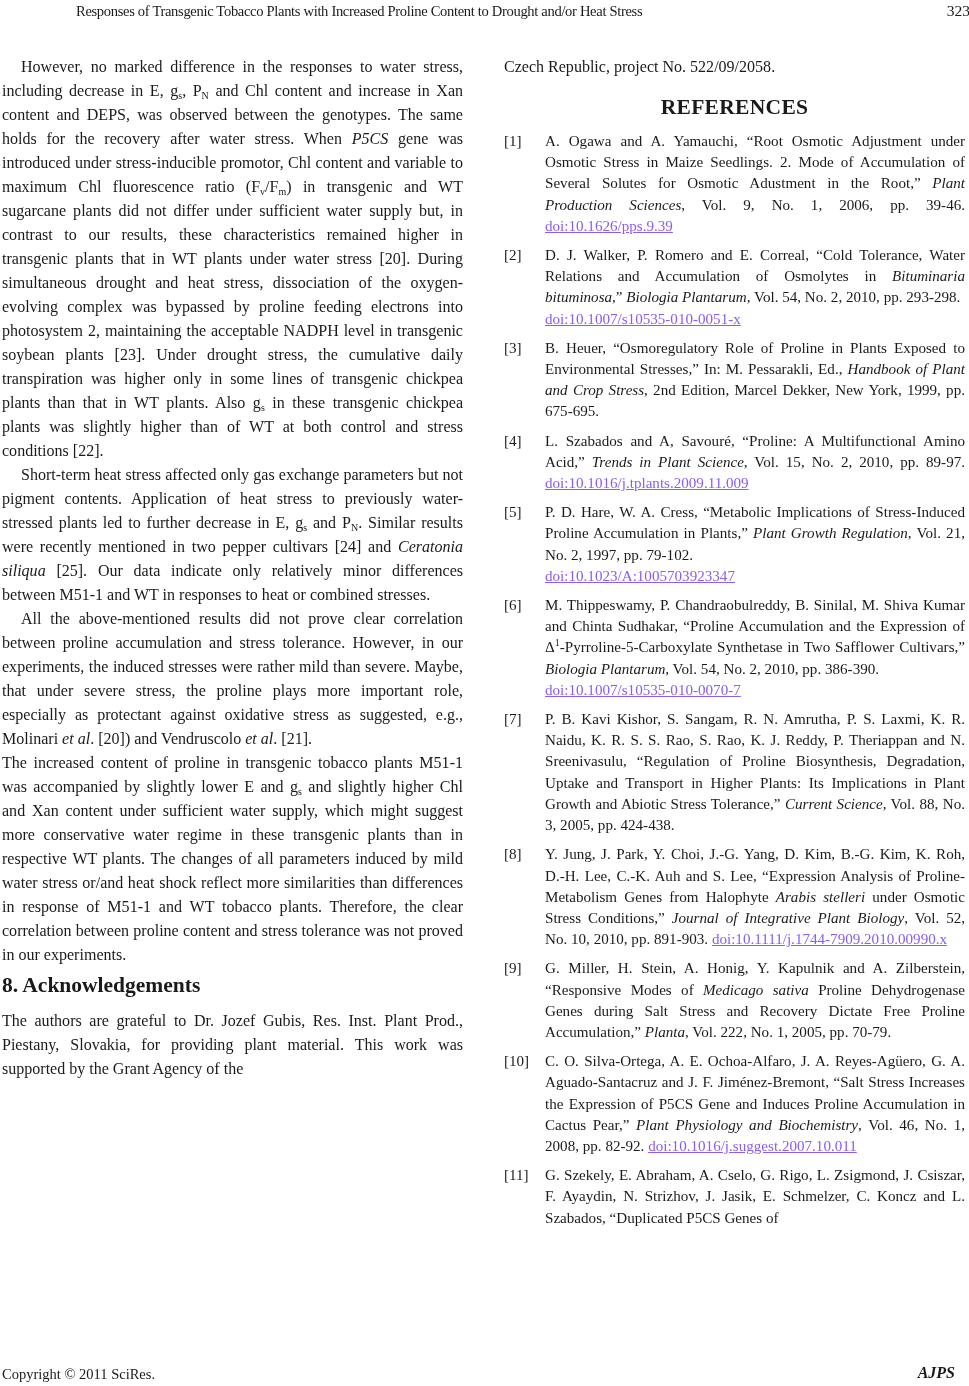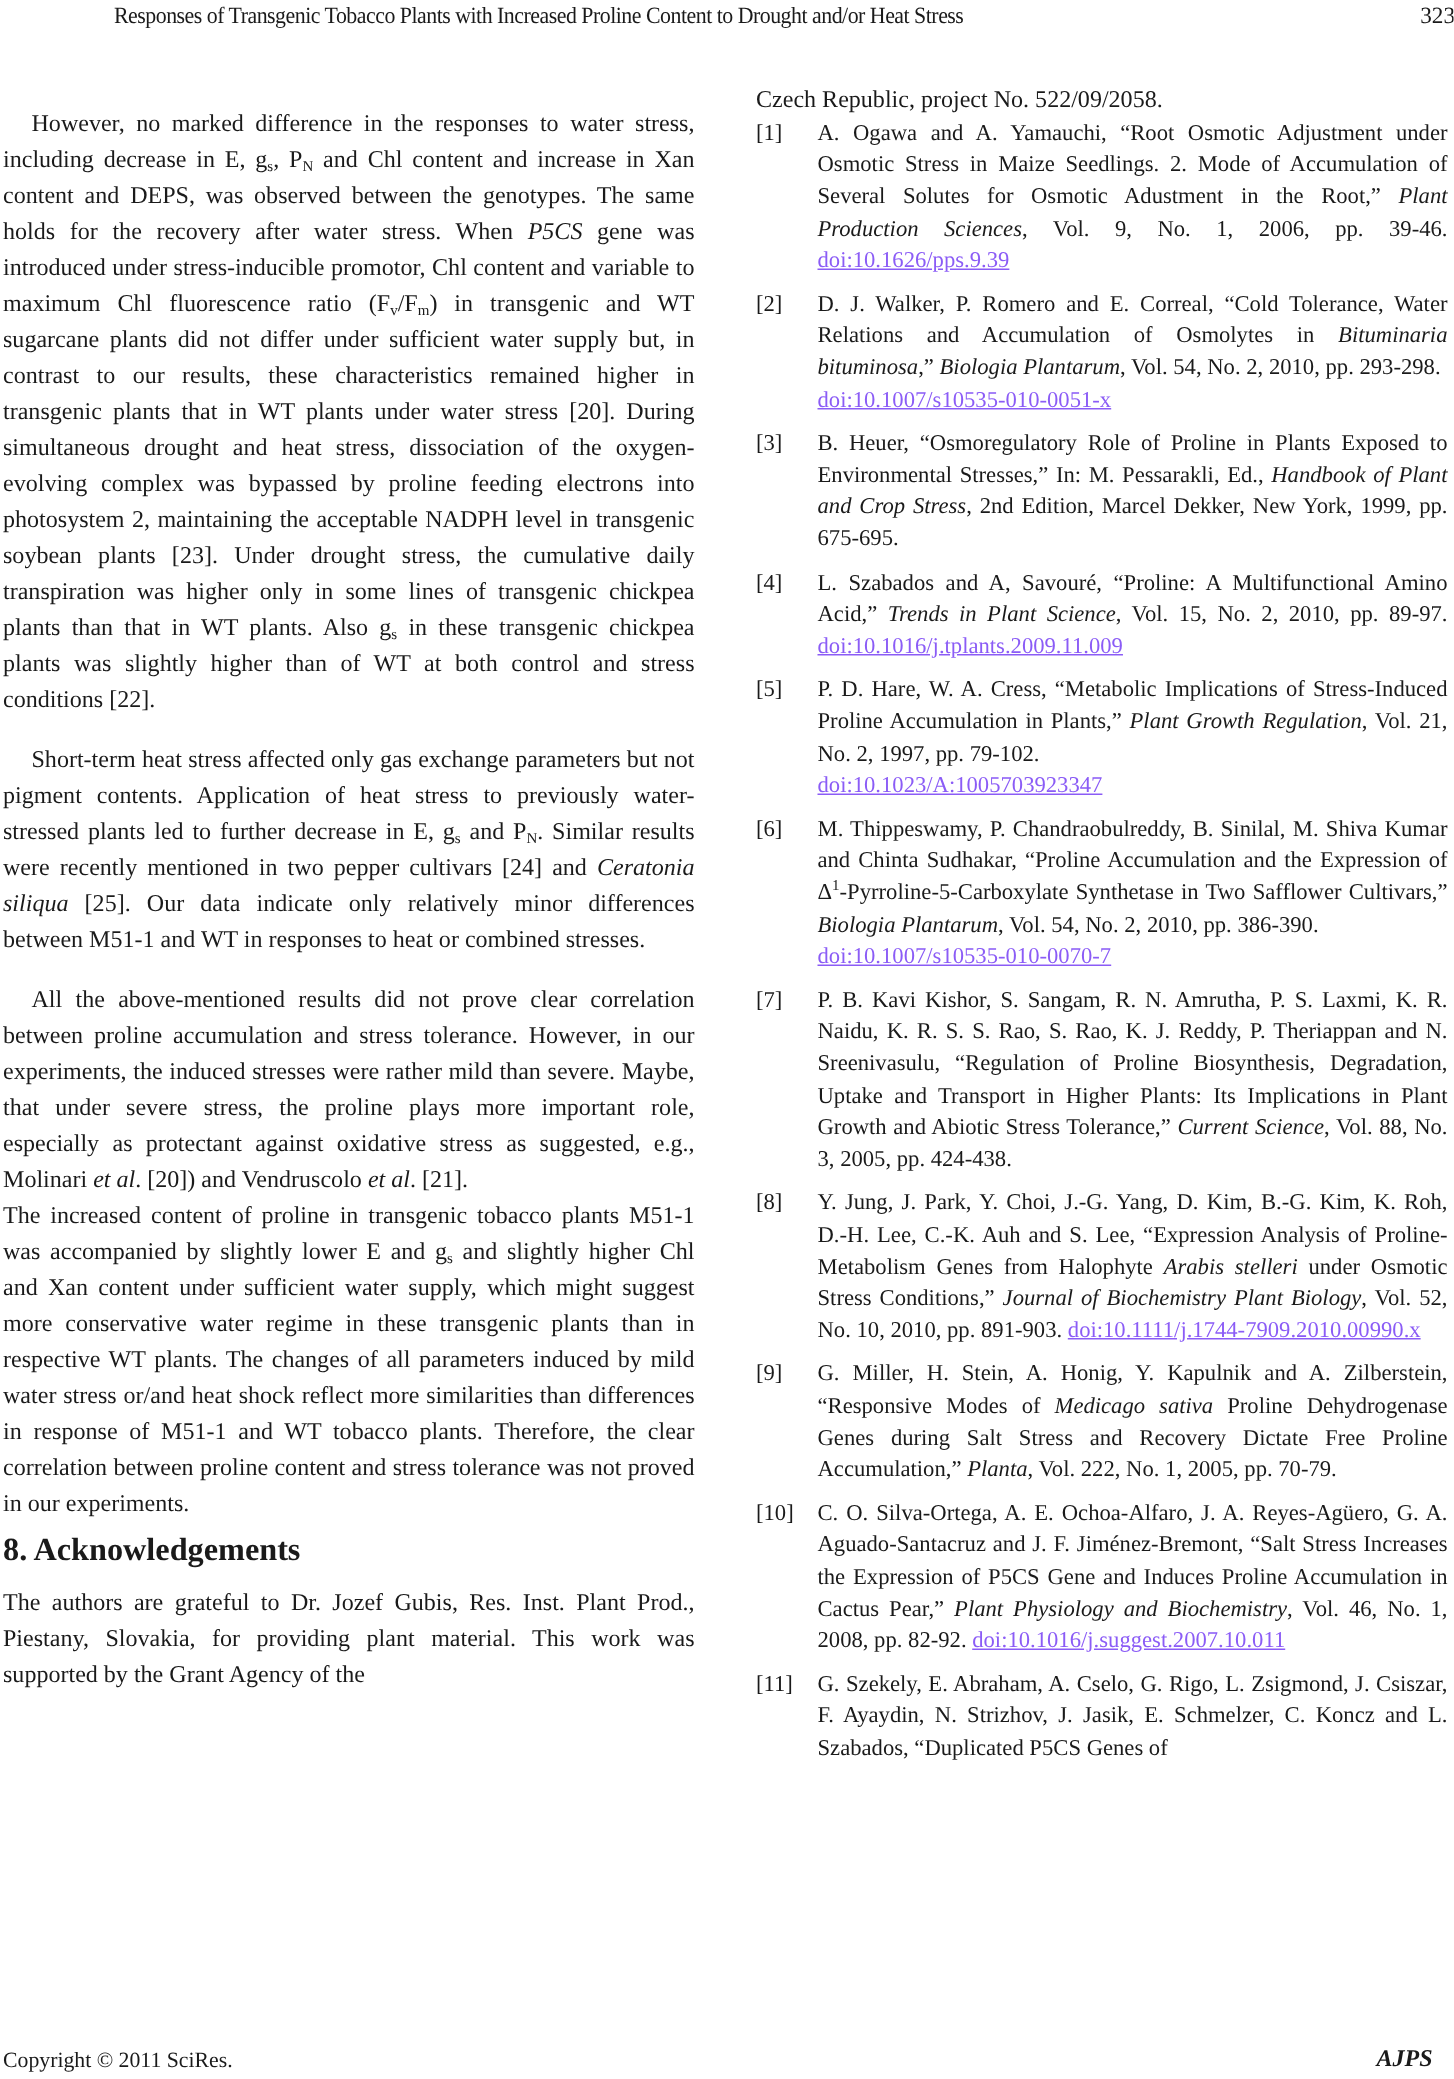--- a/index.html
+++ b/index.html
@@ -13,21 +13,21 @@
     font-size: 15.5px; line-height: 22px;
   }
   .running-head .title { position: absolute; left: 60px; top: 0; letter-spacing: -0.35px; transform: scaleX(0.94); transform-origin: left center; white-space: nowrap; }
   .running-head .pageno { position: absolute; right: 15px; top: 0; }
 
   .col { position: absolute; top: 55px; font-size: 16.05px; line-height: 24px; }
   .col.left { left: 2px; width: 461px; }
   .col.right { left: 504px; width: 461px; }
 
   .para { text-align: justify; margin: 0; }
-  .para.indent { text-indent: 19px; margin-top: 16px; }
+  .para.indent { text-indent: 19px; }
 
   h2.section {
     font-size: 21.5px; font-weight: bold; margin: 4px 0 10px 0; line-height: 28px;
   }
   h2.refs-title {
     font-size: 21.5px; font-weight: bold; text-align: center; letter-spacing: 0.3px;
     margin: 14px 0 10px 0; line-height: 28px;
   }
   sub { font-size: 10px; vertical-align: -3px; line-height: 0; }
   sup { font-size: 10px; vertical-align: 6px; line-height: 0; }
@@ -52,20 +52,21 @@
     <p class="para indent">However, no marked difference in the responses to water stress, including decrease in E, g<sub>s</sub>, P<sub>N</sub> and Chl content and increase in Xan content and DEPS, was observed between the genotypes. The same holds for the recovery after water stress. When <i>P5CS</i> gene was introduced under stress-inducible promotor, Chl content and variable to maximum Chl fluorescence ratio (F<sub>v</sub>/F<sub>m</sub>) in transgenic and WT sugarcane plants did not differ under sufficient water supply but, in contrast to our results, these characteristics remained higher in transgenic plants that in WT plants under water stress [20]. During simultaneous drought and heat stress, dissociation of the oxygen-evolving complex was bypassed by proline feeding electrons into photosystem 2, maintaining the acceptable NADPH level in transgenic soybean plants [23]. Under drought stress, the cumulative daily transpiration was higher only in some lines of transgenic chickpea plants than that in WT plants. Also g<sub>s</sub> in these transgenic chickpea plants was slightly higher than of WT at both control and stress conditions [22].</p>
     <p class="para indent">Short-term heat stress affected only gas exchange parameters but not pigment contents. Application of heat stress to previously water-stressed plants led to further decrease in E, g<sub>s</sub> and P<sub>N</sub>. Similar results were recently mentioned in two pepper cultivars [24] and <i>Ceratonia siliqua</i> [25]. Our data indicate only relatively minor differences between M51-1 and WT in responses to heat or combined stresses.</p>
     <p class="para indent">All the above-mentioned results did not prove clear correlation between proline accumulation and stress tolerance. However, in our experiments, the induced stresses were rather mild than severe. Maybe, that under severe stress, the proline plays more important role, especially as protectant against oxidative stress as suggested, e.g., Molinari <i>et al</i>. [20]) and Vendruscolo <i>et al</i>. [21].</p>
     <p class="para">The increased content of proline in transgenic tobacco plants M51-1 was accompanied by slightly lower E and g<sub>s</sub> and slightly higher Chl and Xan content under sufficient water supply, which might suggest more conservative water regime in these transgenic plants than in respective WT plants. The changes of all parameters induced by mild water stress or/and heat shock reflect more similarities than differences in response of M51-1 and WT tobacco plants. Therefore, the clear correlation between proline content and stress tolerance was not proved in our experiments.</p>
     <h2 class="section">8. Acknowledgements</h2>
     <p class="para">The authors are grateful to Dr. Jozef Gubis, Res. Inst. Plant Prod., Piestany, Slovakia, for providing plant material. This work was supported by the Grant Agency of the</p>
   </div>
 
 <div class="col right">
   <p class="para">Czech Republic, project No. 522/09/2058.</p>
+  <h2 class="refs-title">REFERENCES</h2>
   <div id="refs-list">
       <div class="ref">
         <span class="num">[1]</span>
         <span class="body">A. Ogawa and A. Yamauchi, “Root Osmotic Adjustment under Osmotic Stress in Maize Seedlings. 2. Mode of Accumulation of Several Solutes for Osmotic Adustment in the Root,” <i>Plant Production Sciences</i>, Vol. 9, No. 1, 2006, pp. 39-46. <a class="doi">doi:10.1626/pps.9.39</a></span>
       </div>
       <div class="ref">
         <span class="num">[2]</span>
         <span class="body">D. J. Walker, P. Romero and E. Correal, “Cold Tolerance, Water Relations and Accumulation of Osmolytes in <i>Bituminaria bituminosa</i>,” <i>Biologia Plantarum</i>, Vol. 54, No. 2, 2010, pp. 293-298. <br><a class="doi">doi:10.1007/s10535-010-0051-x</a></span>
       </div>
       <div class="ref">
@@ -83,21 +84,21 @@
       <div class="ref">
         <span class="num">[6]</span>
         <span class="body">M. Thippeswamy, P. Chandraobulreddy, B. Sinilal, M. Shiva Kumar and Chinta Sudhakar, “Proline Accumulation and the Expression of Δ<sup>1</sup>-Pyrroline-5-Carboxylate Synthetase in Two Safflower Cultivars,” <i>Biologia Plantarum</i>, Vol. 54, No. 2, 2010, pp. 386-390. <br><a class="doi">doi:10.1007/s10535-010-0070-7</a></span>
       </div>
       <div class="ref">
         <span class="num">[7]</span>
         <span class="body">P. B. Kavi Kishor, S. Sangam, R. N. Amrutha, P. S. Laxmi, K. R. Naidu, K. R. S. S. Rao, S. Rao, K. J. Reddy, P. Theriappan and N. Sreenivasulu, “Regulation of Proline Biosynthesis, Degradation, Uptake and Transport in Higher Plants: Its Implications in Plant Growth and Abiotic Stress Tolerance,” <i>Current Science</i>, Vol. 88, No. 3, 2005, pp. 424-438.</span>
       </div>
       <div class="ref">
         <span class="num">[8]</span>
-        <span class="body">Y. Jung, J. Park, Y. Choi, J.-G. Yang, D. Kim, B.-G. Kim, K. Roh, D.-H. Lee, C.-K. Auh and S. Lee, “Expression Analysis of Proline-Metabolism Genes from Halophyte <i>Arabis stelleri</i> under Osmotic Stress Conditions,” <i>Journal of Biochemistry Plant Biology</i>, Vol. 52, No. 10, 2010, pp. 891-903. <a class="doi">doi:10.1111/j.1744-7909.2010.00990.x</a></span>
+        <span class="body">Y. Jung, J. Park, Y. Choi, J.-G. Yang, D. Kim, B.-G. Kim, K. Roh, D.-H. Lee, C.-K. Auh and S. Lee, “Expression Analysis of Proline-Metabolism Genes from Halophyte <i>Arabis stelleri</i> under Osmotic Stress Conditions,” <i>Journal of Integrative Plant Biology</i>, Vol. 52, No. 10, 2010, pp. 891-903. <a class="doi">doi:10.1111/j.1744-7909.2010.00990.x</a></span>
       </div>
       <div class="ref">
         <span class="num">[9]</span>
         <span class="body">G. Miller, H. Stein, A. Honig, Y. Kapulnik and A. Zilberstein, “Responsive Modes of <i>Medicago sativa</i> Proline Dehydrogenase Genes during Salt Stress and Recovery Dictate Free Proline Accumulation,” <i>Planta</i>, Vol. 222, No. 1, 2005, pp. 70-79.</span>
       </div>
       <div class="ref">
         <span class="num">[10]</span>
         <span class="body">C. O. Silva-Ortega, A. E. Ochoa-Alfaro, J. A. Reyes-Agüero, G. A. Aguado-Santacruz and J. F. Jiménez-Bremont, “Salt Stress Increases the Expression of P5CS Gene and Induces Proline Accumulation in Cactus Pear,” <i>Plant Physiology and Biochemistry</i>, Vol. 46, No. 1, 2008, pp. 82-92. <a class="doi">doi:10.1016/j.suggest.2007.10.011</a></span>
       </div>
       <div class="ref">

